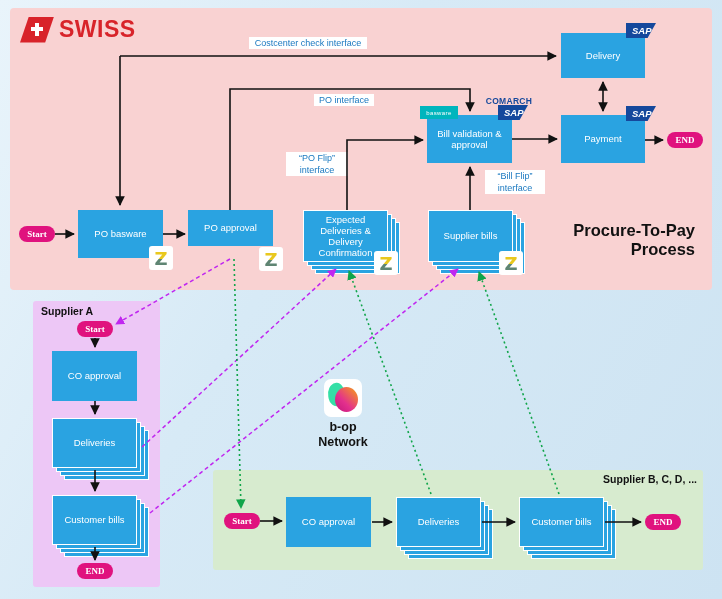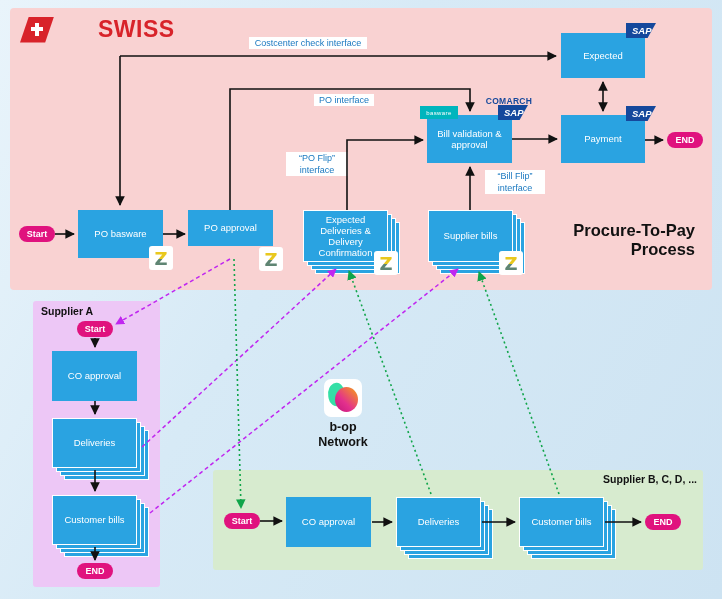--- a/index.html
+++ b/index.html
@@ -11,31 +11,31 @@
   #panel-sa{left:33px;top:301px;width:127px;height:286px;background:#edc7f6;border-radius:3px;}
   #panel-sb{left:213px;top:470px;width:490px;height:100px;background:#d7ebcf;border-radius:3px;}
   .box{position:absolute;background:#2aa3e1;color:#fff;display:flex;align-items:center;justify-content:center;
        text-align:center;font-size:9.5px;line-height:1.18;z-index:3;}
   .stack{position:absolute;z-index:3;}
   .sl{position:absolute;left:0;top:0;width:100%;height:100%;background:#2aa3e1;border:1px solid #fff;box-sizing:border-box;}
   .sl3{transform:translate(12px,12px);} .sl2{transform:translate(8px,8px);} .sl1{transform:translate(4px,4px);}
   .stack .main{position:absolute;left:0;top:0;width:100%;height:100%;display:flex;align-items:center;justify-content:center;
        text-align:center;background:#2aa3e1;color:#fff;font-size:9.5px;line-height:1.18;border:1px solid #fff;box-sizing:border-box;}
   .pill{position:absolute;width:36px;height:16px;background:#e0127e;color:#fff;border-radius:9px;
-       display:flex;align-items:center;justify-content:center;font-size:9px;font-weight:bold;z-index:4;}
+       display:flex;align-items:center;justify-content:center;font-size:9px;font-weight:bold;z-index:4;font-family:Liberation Serif, serif;}
   .chip{position:absolute;background:#fff;color:#1b79c0;font-size:9px;line-height:1.35;text-align:center;z-index:4;padding:0 2px;}
   .sap{position:absolute;width:30px;height:15px;background:#15489c;clip-path:polygon(0 0,100% 0,72% 100%,0 100%);
        color:#fff;font-weight:bold;font-style:italic;font-size:9.5px;display:flex;align-items:center;z-index:5;padding-left:6px;box-sizing:border-box;}
   .zlogo{position:absolute;width:24px;height:24px;background:#fff;border-radius:3px;z-index:5;
        font-family:"DejaVu Sans",sans-serif;font-weight:bold;font-size:18px;}
   .zlogo span{position:absolute;inset:0;display:flex;align-items:center;justify-content:center;}
   .z-top{color:#e9c81e;clip-path:inset(0 0 46% 0);} .z-bot{color:#5f8573;clip-path:inset(54% 0 0 0);}
   .ptitle{position:absolute;font-weight:bold;color:#111;z-index:4;}
   svg.lines{position:absolute;left:0;top:0;z-index:6;pointer-events:none;}
-  #swiss{position:absolute;left:20px;top:16px;display:flex;align-items:center;z-index:4;gap:39px;}
+  #swiss{position:absolute;left:20px;top:16px;display:flex;align-items:center;z-index:4;}
   #swiss-tail{position:relative;width:34px;height:26px;background:#d8232a;clip-path:polygon(26% 0,100% 0,74% 100%,0 100%);}
   #swiss-tail .cv{position:absolute;left:15px;top:6px;width:4px;height:13px;background:#fff;}
   #swiss-tail .ch{position:absolute;left:11px;top:10px;width:12px;height:4px;background:#fff;}
   #swiss-word{margin-left:5px;color:#d8232a;font-weight:800;font-size:23px;letter-spacing:.5px;}
   #bop-logo{position:absolute;left:324px;top:379px;width:38px;height:38px;background:#fff;border-radius:7px;z-index:4;}
   #bop-teal{position:absolute;left:4px;top:4px;width:17px;height:23px;background:#35dfa6;border-radius:60% 40% 55% 45%/55% 45% 60% 40%;transform:rotate(-12deg);}
   #bop-grad{position:absolute;left:11px;top:8px;width:23px;height:25px;border-radius:50%;background:linear-gradient(225deg,#f59a1d 5%,#e3308d 60%,#c3177c 100%);}
   #bop-text{position:absolute;left:308px;top:420px;width:70px;text-align:center;font-weight:bold;font-size:12.5px;color:#111;line-height:1.2;z-index:4;}
   .sect-title{position:absolute;font-weight:bold;font-size:10.5px;color:#111;z-index:4;}
   #comarch{position:absolute;left:482px;top:96px;width:54px;text-align:center;color:#15489c;font-weight:bold;font-size:8.5px;letter-spacing:.3px;z-index:5;}
@@ -82,21 +82,21 @@
   </div>
 
   <div class="stack" style="left:428px;top:210px;width:85px;height:52px;">
     <div class="sl sl3"></div>
     <div class="sl sl2"></div>
     <div class="sl sl1"></div>
     <div class="main">Supplier bills</div>
   </div>
 
   <div class="box" style="left:427px;top:115px;width:85px;height:48px;padding:0 6px;box-sizing:border-box;">Bill validation &amp; approval</div>
-  <div class="box" style="left:561px;top:33px;width:84px;height:45px;">Expected</div>
+  <div class="box" style="left:561px;top:33px;width:84px;height:45px;">Delivery</div>
   <div class="box" style="left:561px;top:115px;width:84px;height:48px;">Payment</div>
   <div class="pill" style="left:667px;top:132px;">END</div>
 
   <div class="ptitle" style="left:535px;top:221px;width:160px;text-align:right;font-size:16.5px;line-height:1.18;">Procure-To-Pay Process</div>
 
   <div class="sap" style="left:626px;top:23px;">SAP</div>
   <div class="sap" style="left:626px;top:106px;">SAP</div>
   <div id="comarch">COMARCH</div>
   <div class="sap" style="left:498px;top:105px;">SAP</div>
   <div id="basware">basware</div>

